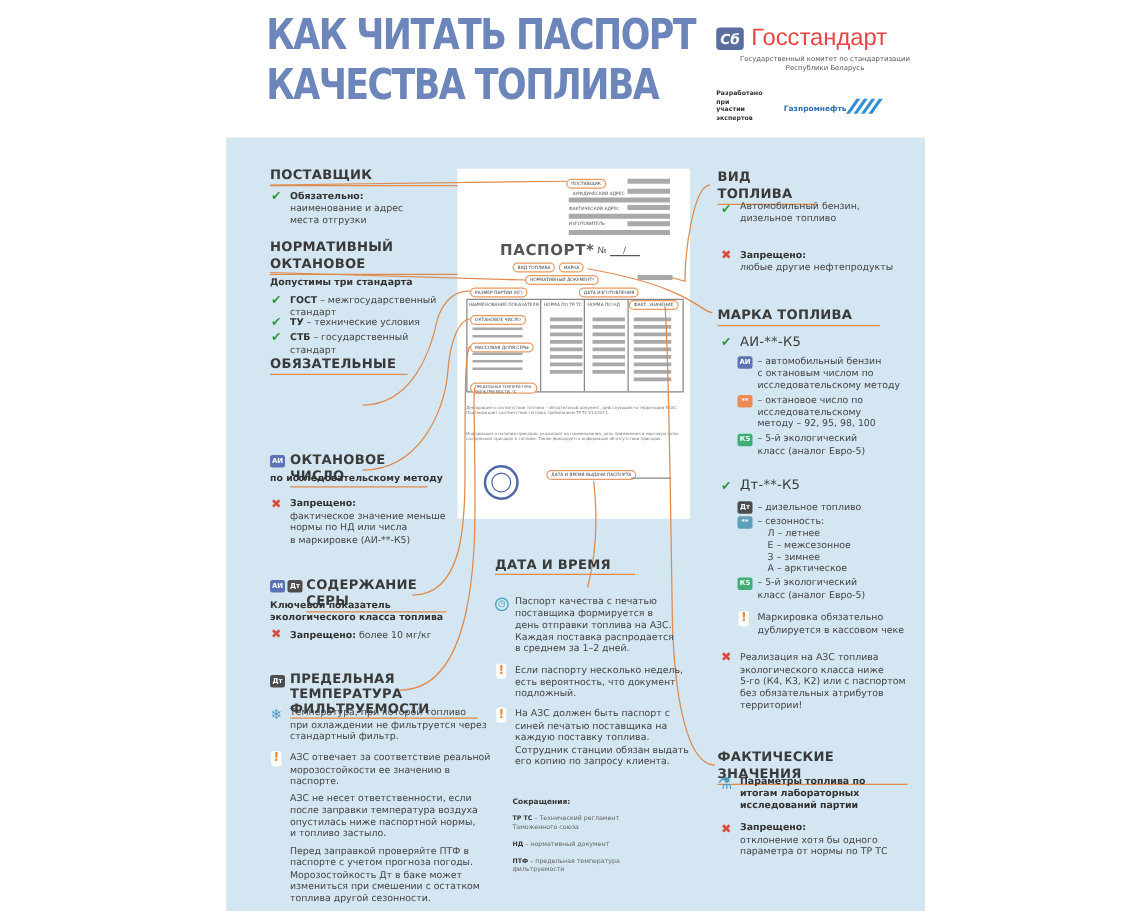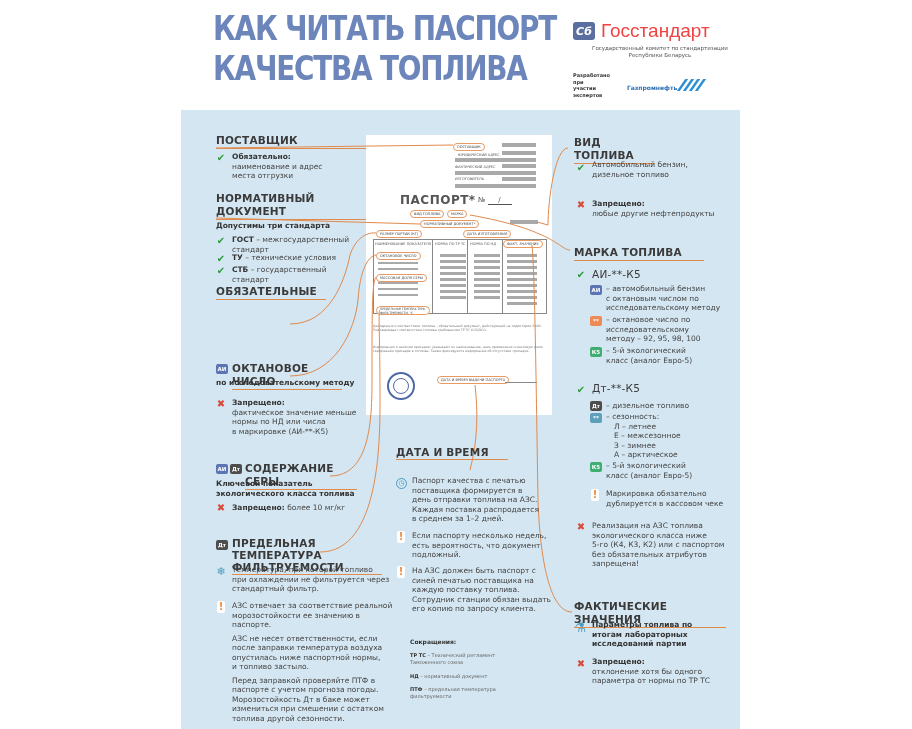--- a/index.html
+++ b/index.html
@@ -160,21 +160,21 @@
 <div class="h ul" style="left:216px;top:134px;width:150px">ПОСТАВЩИК</div>
 <div class="ico ok" style="left:216px;top:153px">✔</div>
 <div class="txt" style="left:232px;top:152px">
   <b>Обязательно:</b><br>
   <span>наименование и адрес</span><br>
   <span>места отгрузки</span>
 </div>
 
 <div class="h ul" style="left:216px;top:192px;width:150px">
   <div>НОРМАТИВНЫЙ</div>
-  <div>ДОКУМЕНТ</div>
+  <div>ОКТАНОВОЕ</div>
 </div>
 <div class="txt" style="left:216px;top:221px;font-weight:bold;color:#333">Допустимы три стандарта</div>
 <div class="ico ok" style="left:216px;top:236px">✔</div>
 <div class="txt" style="left:232px;top:235px">
   <b>ГОСТ</b><span> – межгосударственный</span><br>
   <span>стандарт</span>
 </div>
 <div class="ico ok" style="left:216px;top:254px">✔</div>
 <div class="txt" style="left:232px;top:253px">
   <b>ТУ</b><span> – технические условия</span>
@@ -339,21 +339,21 @@
   <span>Маркировка обязательно</span><br>
   <span>дублируется в кассовом чеке</span>
 </div>
 
 <div class="ico no" style="left:576px;top:522px">✖</div>
 <div class="txt" style="left:592px;top:521px">
   <span>Реализация на АЗС топлива</span><br>
   <span>экологического класса ниже</span><br>
   <span>5-го (К4, К3, К2) или с паспортом</span><br>
   <span>без обязательных атрибутов</span><br>
-  <span>запрещена!</span>
+  <span>территории!</span>
 </div>
 
 <div class="h ul" style="left:574px;top:600px;width:152px">ФАКТИЧЕСКИЕ ЗНАЧЕНИЯ</div>
 <div class="ico" style="left:572px;top:620px;width:16px;height:16px;color:#4a9bc0;font-size:13px;line-height:16px">⚗</div>
 <div class="txt" style="left:592px;top:620px;font-weight:bold;color:#333">
   <span>Параметры топлива по</span><br>
   <span>итогам лабораторных</span><br>
   <span>исследований партии</span>
 </div>
 <div class="ico no" style="left:576px;top:659px">✖</div>

